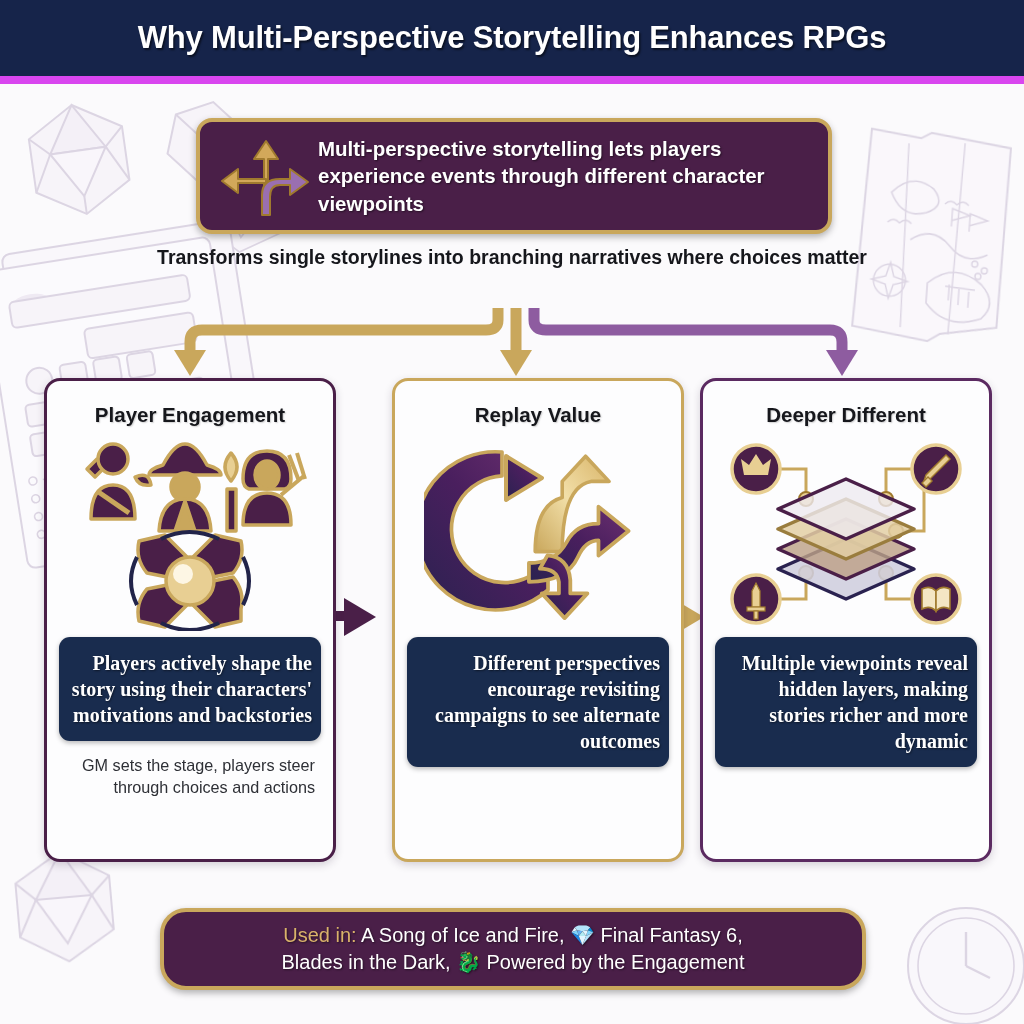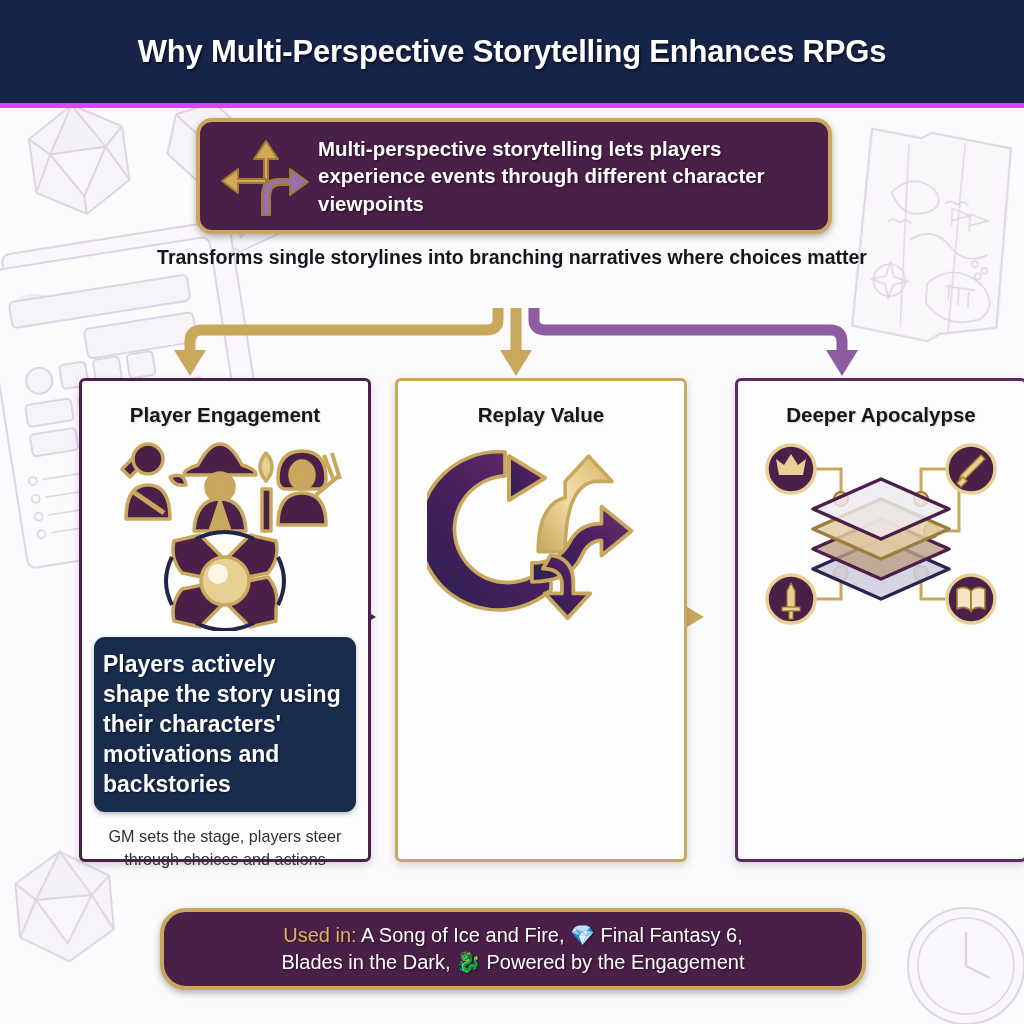--- a/index.html
+++ b/index.html
@@ -14,23 +14,23 @@
   
   .bg-layer {
     position: absolute; inset: 0;
     pointer-events: none;
     z-index: 0;
   }
 
   
   .header {
     position: absolute; top: 0; left: 0;
-    width: 1024px; height: 108px;
+    width: 1024px; height: 84px;
     background: #16244a;
-    border-bottom: 5px solid #d946ef;
+    border-bottom: 8px solid #d946ef;
     display: flex; align-items: center; justify-content: center;
     z-index: 5;
   }
   .header h1 {
     color: #ffffff;
     font-size: 31px;
     font-weight: bold;
     letter-spacing: -0.2px;
     text-shadow: 1.5px 1.5px 2px rgba(0,0,0,.55);
     white-space: nowrap;
@@ -71,64 +71,64 @@
 
   
   .connectors { position: absolute; inset: 0; z-index: 3; pointer-events: none; }
 
   
   .card {
     position: absolute;
     top: 378px;
     width: 292px; height: 484px;
     background: #fdfdfe;
-    border-radius: 6px;
+    border-radius: 16px;
     border: 3.5px solid #4a1f48;
     box-shadow: 0 3px 9px rgba(40,20,50,.18);
     z-index: 4;
     display: flex; flex-direction: column; align-items: center;
     padding: 14px 12px 10px;
-    margin-left: 35px;
   }
   .card.c1 { left: 44px;  border-color: #4a1f48; }
-  .card.c2 { left: 360px; border-color: #c9a75c; }
+  .card.c2 { left: 392px; border-color: #c9a75c; }
   .card.c3 { left: 700px; border-color: #5b2a61; }
 
   .card-title {
     font-size: 20.5px; font-weight: bold; color: #16171c;
     text-shadow: 1px 1px 1.5px rgba(0,0,0,.18);
     margin-top: 8px; margin-bottom: 4px;
     text-align: center;
   }
   .card-icon {
     flex: 0 0 auto;
     height: 200px; width: 100%;
     display: flex; align-items: center; justify-content: center;
     margin-top: 2px;
   }
   .navy-box {
     background: #192c4e;
     border-radius: 11px;
     width: 100%;
     padding: 13px 9px;
     color: #ffffff;
-    font-size: 23px;
+    font-size: 20px;
     font-weight: bold;
     line-height: 1.30;
-    text-align: left;
+    text-align: right;
     text-shadow: 1px 1px 2px rgba(0,0,0,.5);
     box-shadow: 0 2px 5px rgba(0,0,0,.28);
     margin-top: 4px;
+    font-family: Liberation Serif, serif;
   }
   .caption {
     margin-top: 13px;
     color: #2e3036;
     font-size: 16.2px;
     line-height: 1.38;
-    text-align: center;
+    text-align: right;
     padding: 0 6px;
   }
 
   
   .footer-banner {
     position: absolute;
     left: 160px; top: 908px;
     width: 706px; height: 82px;
     background: #4a1f48;
     border: 4px solid #c9a75c;
@@ -386,24 +386,25 @@
       <path d="M100,26 A58,58 0 1 0 150,118 L150,150 A86,86 0 1 1 100,0 Z" fill="url(#gpurp)" stroke="#c9a75c" stroke-width="4" stroke-linejoin="round" transform="translate(-14,8) scale(.92)"></path>
       <path d="M82,12 L118,34 L82,56 Z" fill="url(#gpurp)" stroke="#c9a75c" stroke-width="4" stroke-linejoin="round"></path>
 
       <path d="M120,118 Q120,66 150,58 L150,40 L150,40 L176,12 L202,40 L182,40 Q150,46 150,118 Z" fill="url(#ggold)" stroke="#c9a75c" stroke-width="4" stroke-linejoin="round" transform="translate(-4,-4) scale(.9) translate(8,6)"></path>
 
       <path d="M112,128 Q140,128 152,106 Q162,86 186,86 L186,68 L218,94 L186,120 L186,104 Q172,104 164,122 Q152,148 112,148 Z" fill="url(#gpurp)" stroke="#c9a75c" stroke-width="4" stroke-linejoin="round" transform="translate(-6,-22) scale(.94) translate(6,22)"></path>
 
       <path d="M128,120 Q150,122 152,146 L152,160 L170,160 L146,186 L122,160 L140,160 L140,148 Q138,134 120,134 Z" fill="url(#gpurp)" stroke="#c9a75c" stroke-width="4" stroke-linejoin="round" transform="translate(0,-14) scale(.95) translate(2,12)"></path>
     </svg>
   </div>
+  <div class="navy-box">Different perspectives encourage revisiting campaigns to see alternate outcomes</div>
 </div>
 
 <div class="card c3">
-  <div class="card-title">Deeper Apocalypse</div>
+  <div class="card-title">Deeper Different</div>
   <div class="card-icon">
     <svg width="236" height="196" viewBox="0 0 236 196">
 
       <g stroke="#c9a75c" stroke-width="3" fill="none">
         <path d="M46,34 L78,34 L78,62"></path>
         <path d="M190,34 L158,34 L158,62"></path>
         <path d="M196,48 L196,96 L170,96"></path>
         <path d="M46,164 L78,164 L78,140"></path>
         <path d="M190,164 L158,164 L158,140"></path>
       </g>
@@ -443,20 +444,21 @@
       </g>
       <g>
         <circle cx="208" cy="164" r="24" fill="#4a1f48" stroke="#e8cf93" stroke-width="3.5"></circle>
         <g fill="#f4e6c4" stroke="#a07a2e" stroke-width="1.6">
           <path d="M194,154 q8,-4 14,2 l0,20 q-6,-6 -14,-2 z"></path>
           <path d="M222,154 q-8,-4 -14,2 l0,20 q6,-6 14,-2 z"></path>
         </g>
       </g>
     </svg>
   </div>
+  <div class="navy-box">Multiple viewpoints reveal hidden layers, making stories richer and more dynamic</div>
 </div>
 
 <div class="footer-banner">
   <div class="footer-text">
     <span class="used-in">Used in:</span><span> A Song of Ice and Fire, 💎 Final Fantasy 6,</span><br>
     <span>Blades in the Dark, 🐉 Powered by the Engagement</span>
   </div>
 </div>
 
 </body></html>

